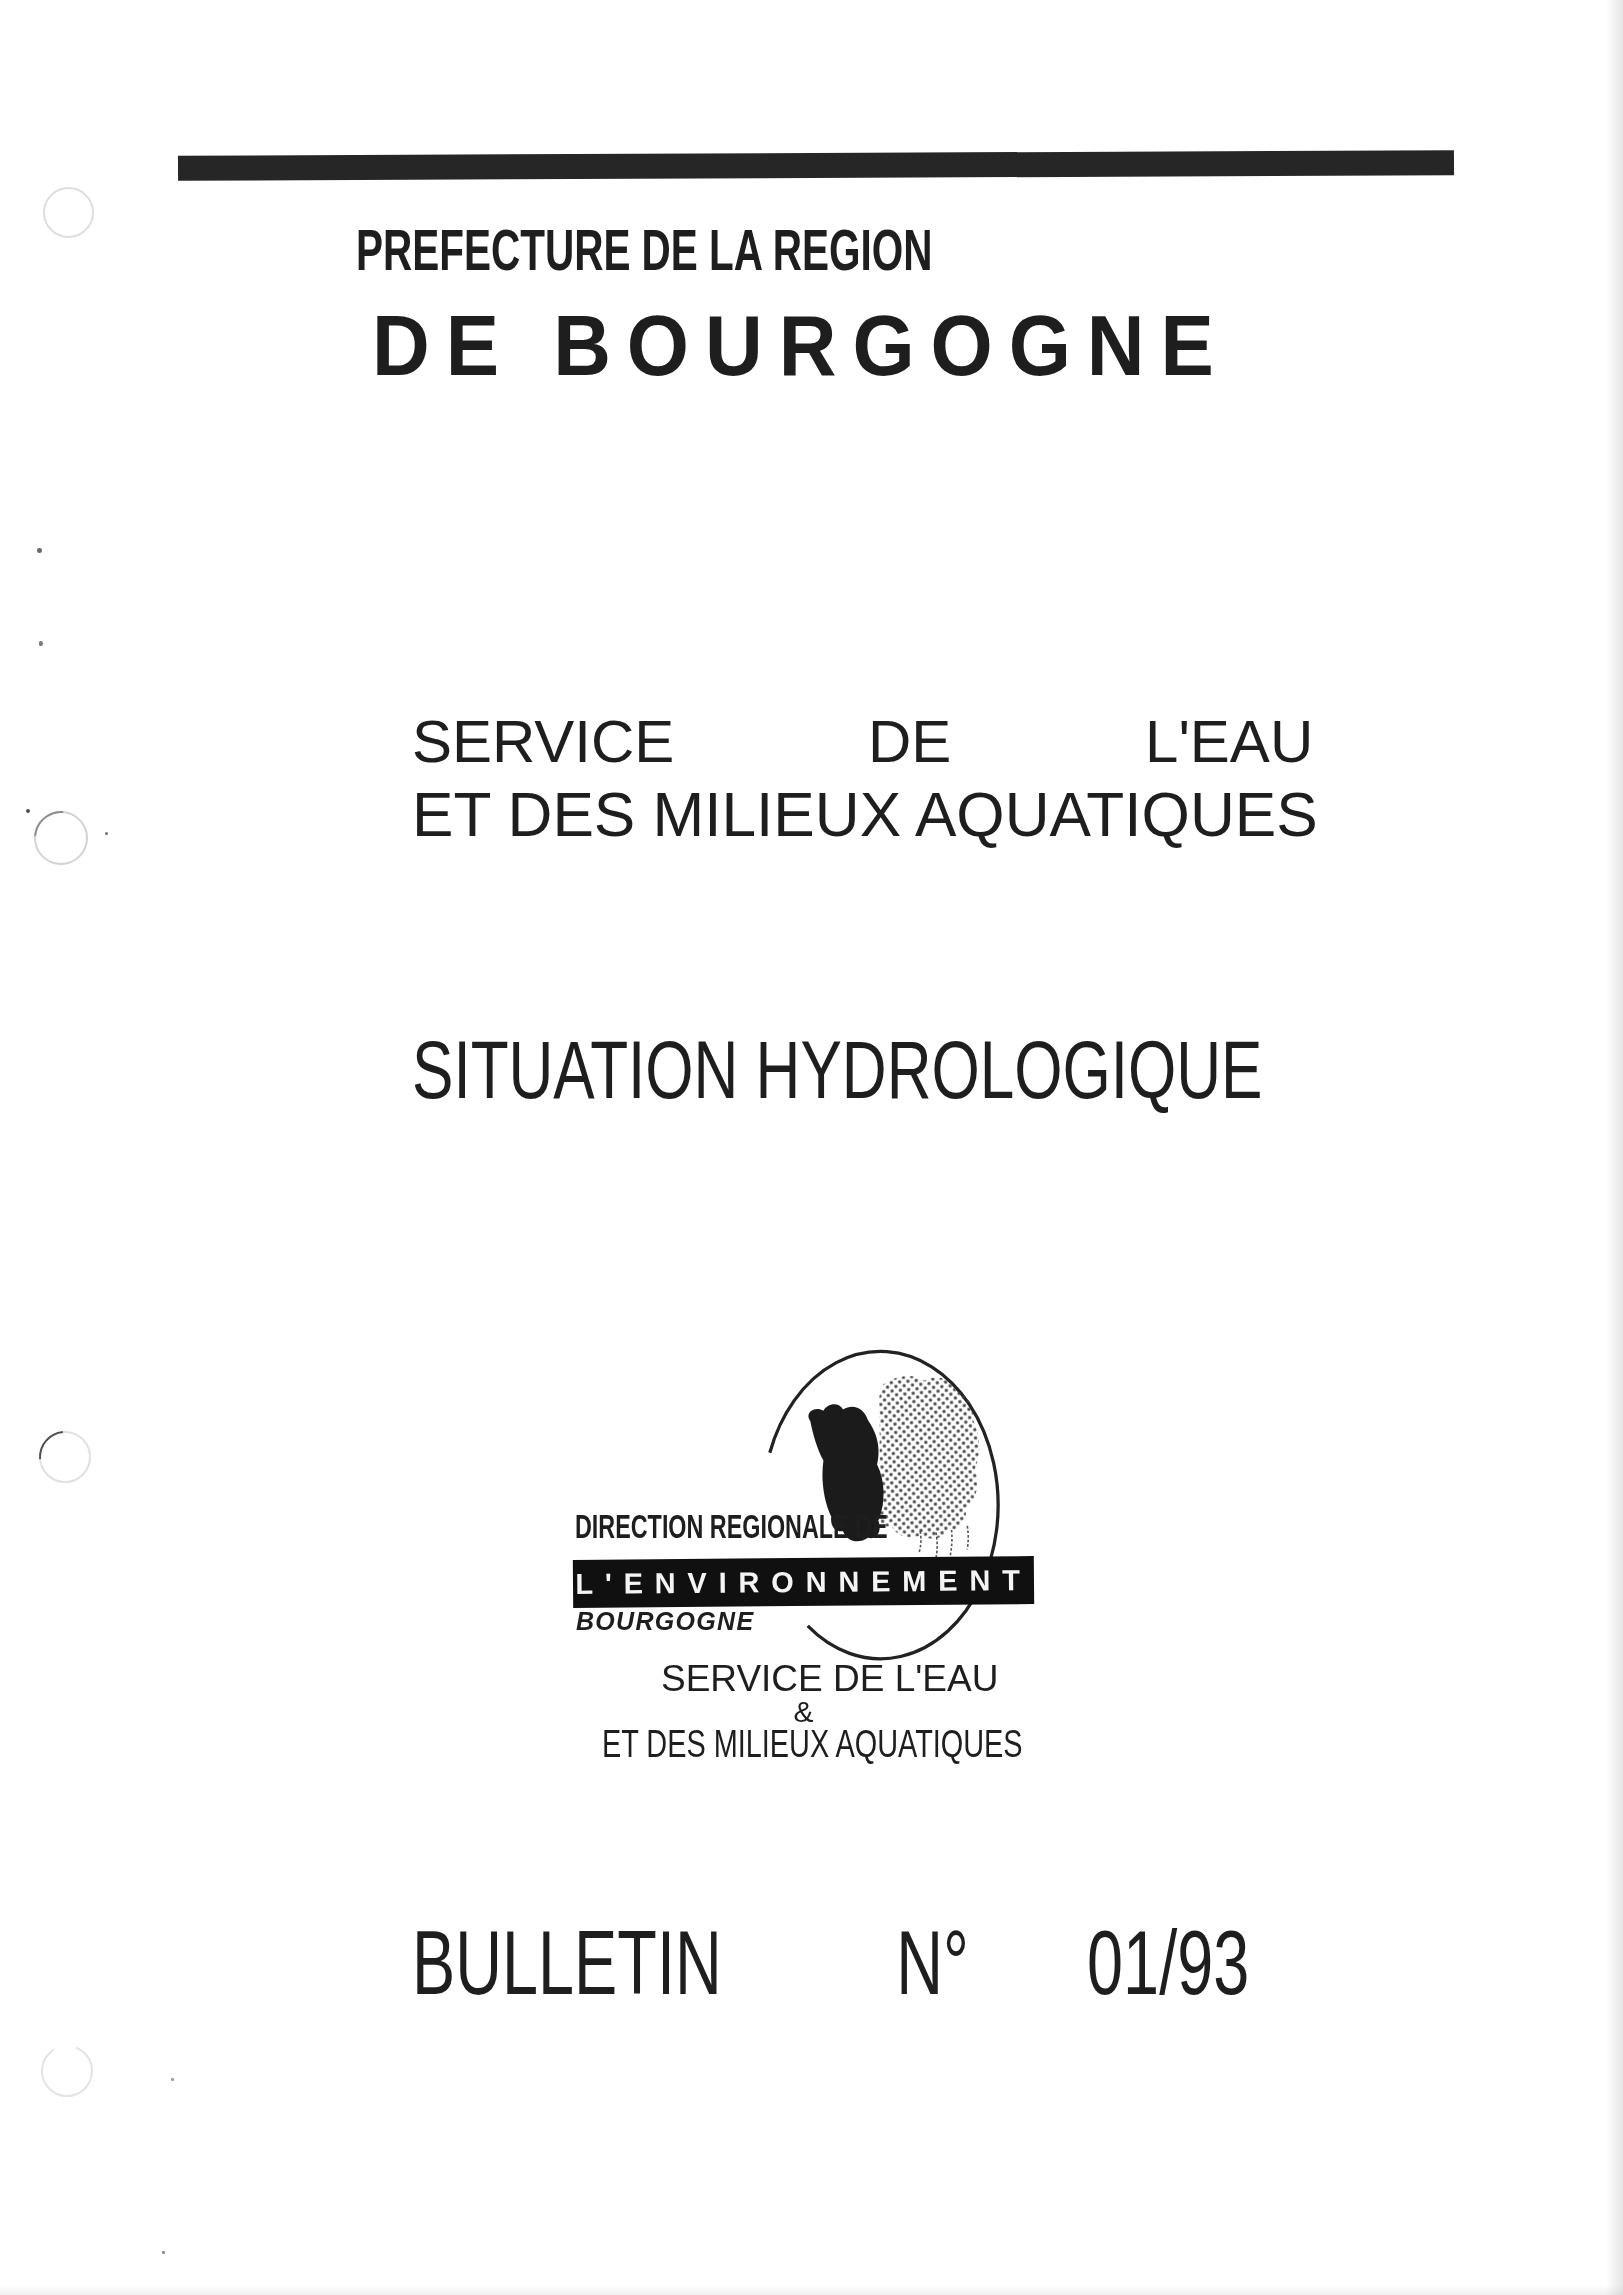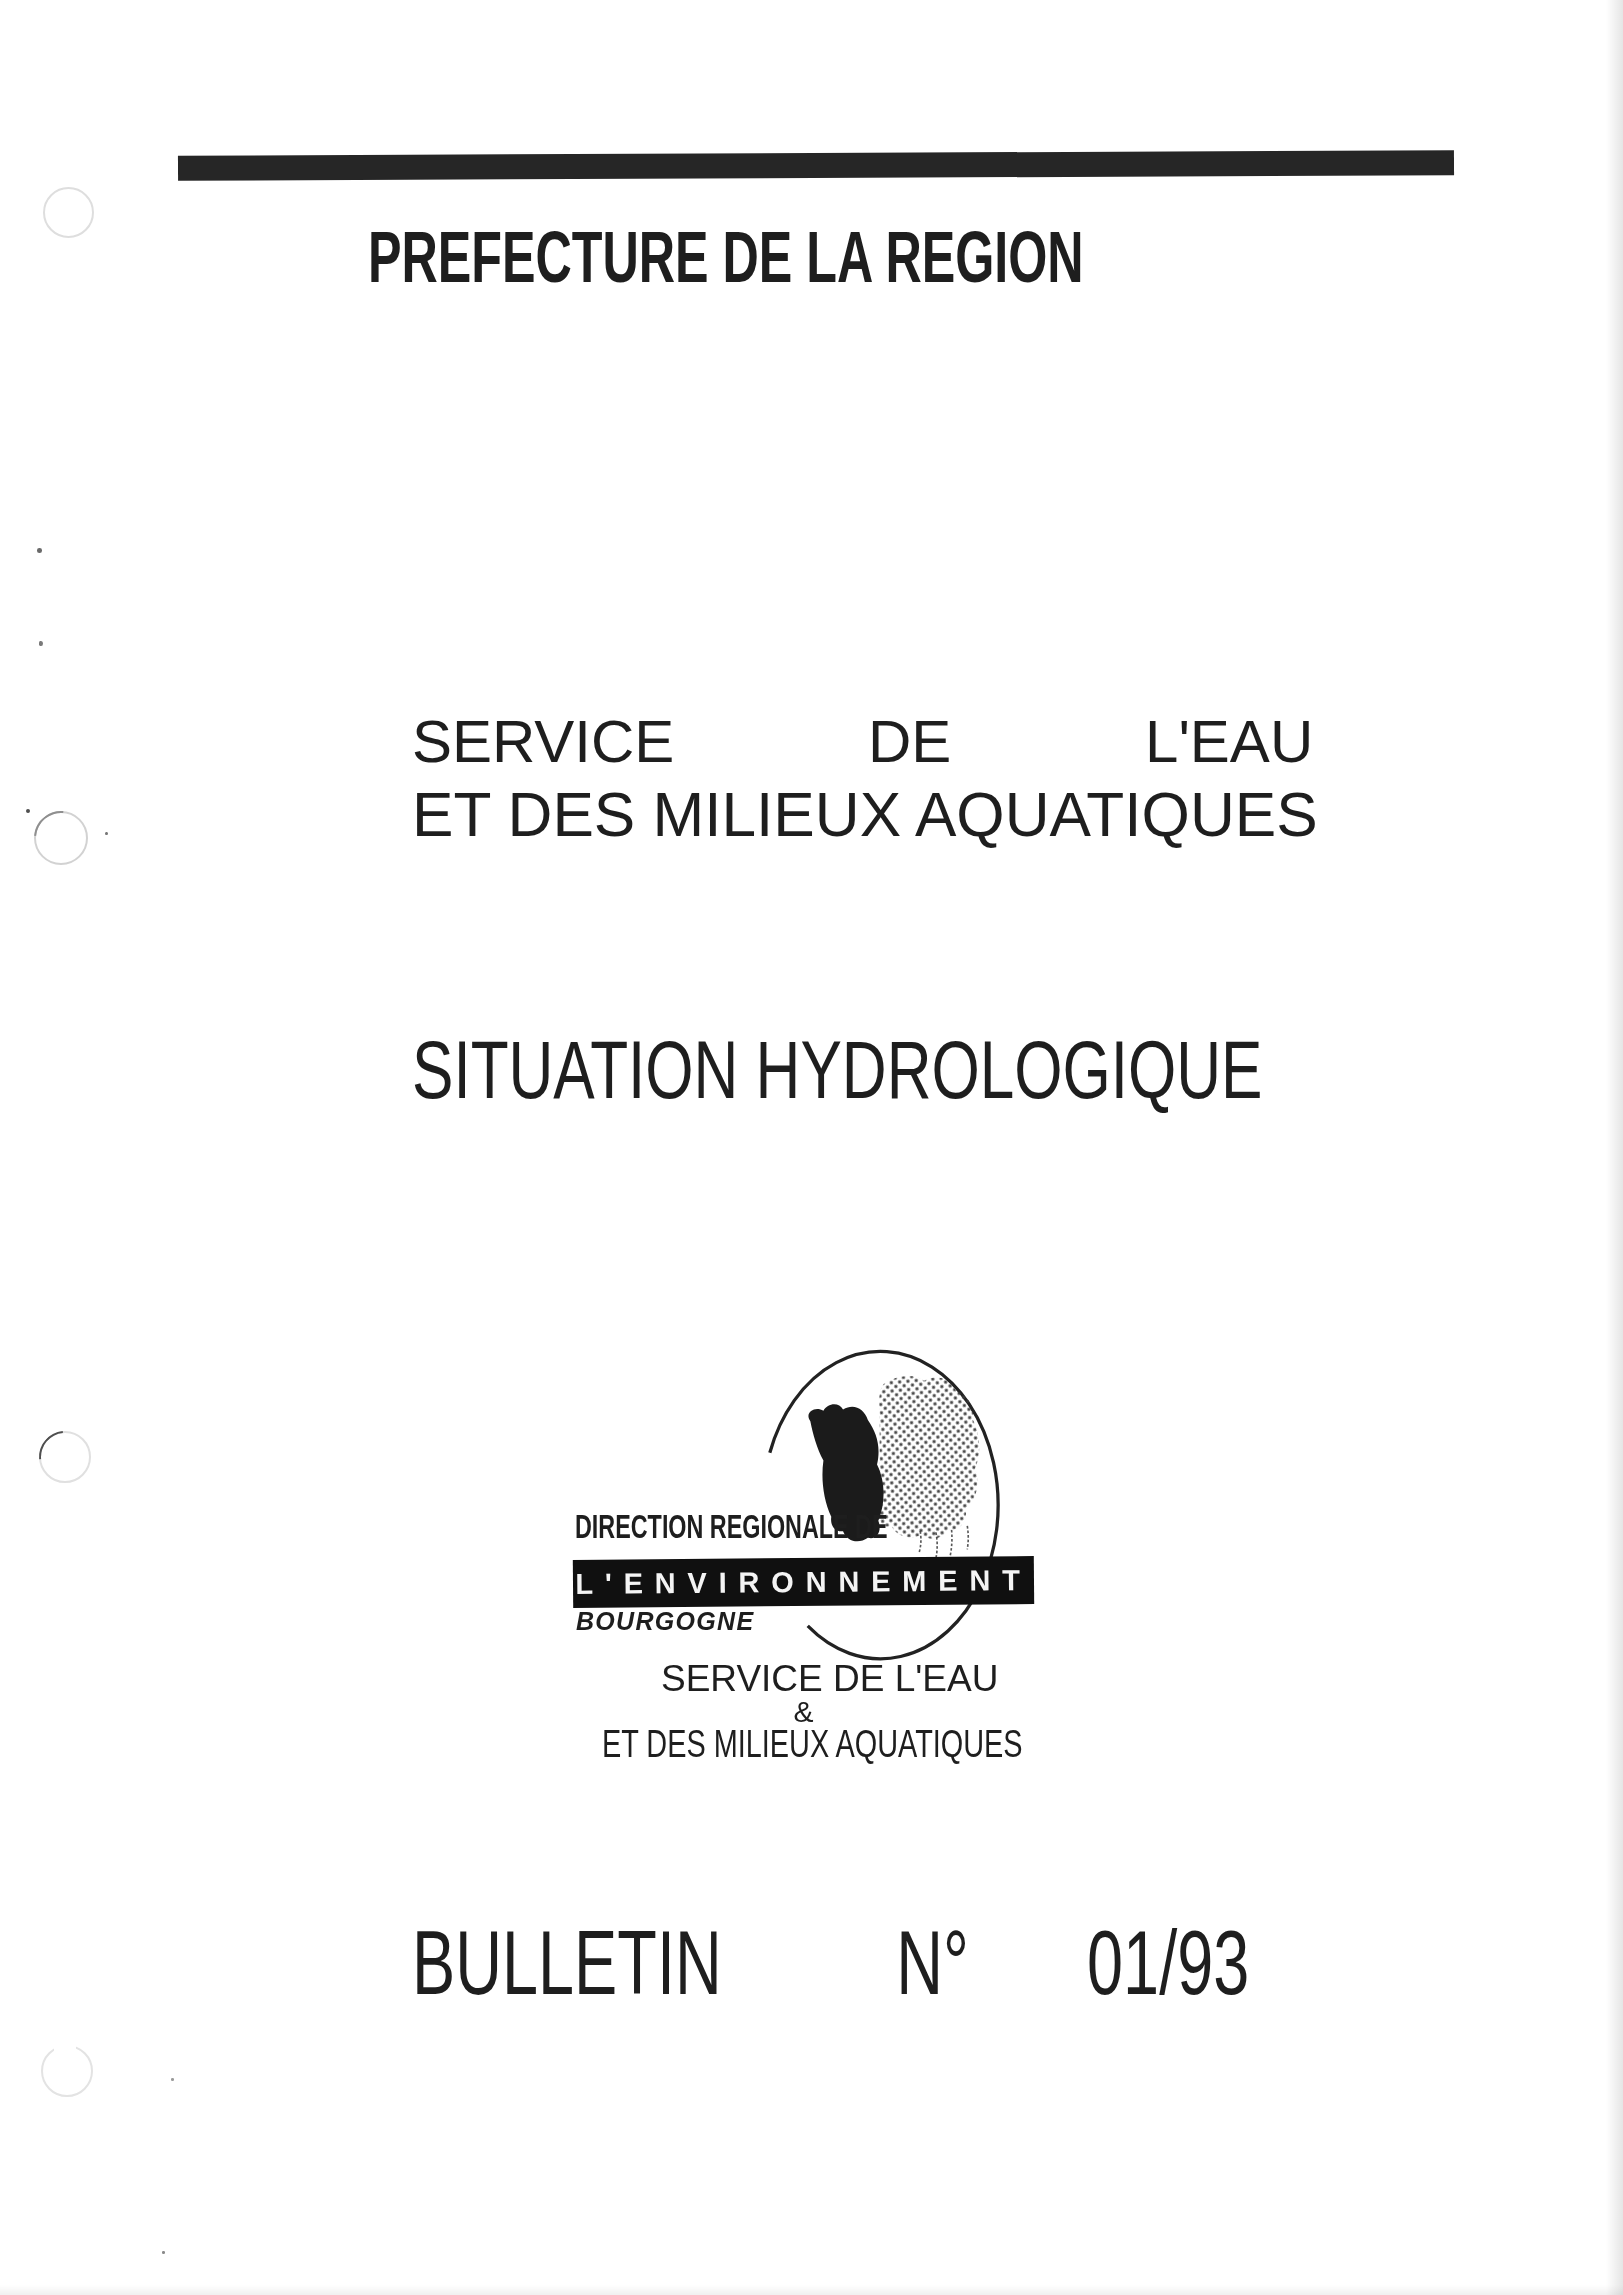--- a/index.html
+++ b/index.html
@@ -14,21 +14,21 @@
   .squeeze .sq { display:inline-block; transform:scaleX(0.72); transform-origin:center; }
   .squeeze .sq:first-child { transform-origin:left center; }
   .squeeze .sq:last-child { transform-origin:right center; }
 
   .top-rule {
     position:absolute; left:178px; top:153px; width:1276px; height:25px;
     background:var(--rule-bar,#262626); transform:rotate(-0.25deg);
   }
 
   
-  .t-pref1 { left:368px; top:221px;  width:859px; font-size:72px; font-weight:700; }
+  .t-pref1 { left:356px; top:221px;  width:859px; font-size:58px; font-weight:700; }
   .t-pref2 { left:372px; top:303px;  width:859px; font-size:85px; font-weight:700; letter-spacing:17px; }
   .t-org1  { left:412px; top:540px;  width:903px; font-size:82px; }
   .t-org2  { left:412px; top:630px;  width:903px; font-size:82px; }
   .t-org3  { left:412px; top:712px; width:903px; font-size:60px;  }
   .t-org4  { left:412px; top:783px; width:903px; font-size:63px;  }
   .t-sit1  { left:412px; top:1030px; width:852px; font-size:81px; }
   .t-sit2  { left:412px; top:1142px; width:852px; font-size:81px; letter-spacing:23.6px; }
   .t-sit3  { left:412px; top:1231px; width:852px; font-size:76px; }
   .t-bull  { left:412px; top:1918px; width:837px; font-size:90px; }
 
@@ -80,20 +80,23 @@
 </style>
 </head>
 <body>
 
 <div class="page">
 
   <div class="top-rule"></div>
 
   <div class="line fit t-pref1">
     <span style="transform: scaleX(0.697907);">PREFECTURE DE LA REGION</span>
+  </div>
+  <div class="line fit t-pref2">
+    <span style="transform: scaleX(0.940217);">DE BOURGOGNE</span>
   </div>
 
   <div class="line fit t-org3">
     <span style="word-spacing: 177px;">SERVICE DE L'EAU</span>
   </div>
   <div class="line fit t-org4">
     <span style="transform: scaleX(0.986099);">ET DES MILIEUX AQUATIQUES</span>
   </div>
 
   <div class="line fit t-sit1">

